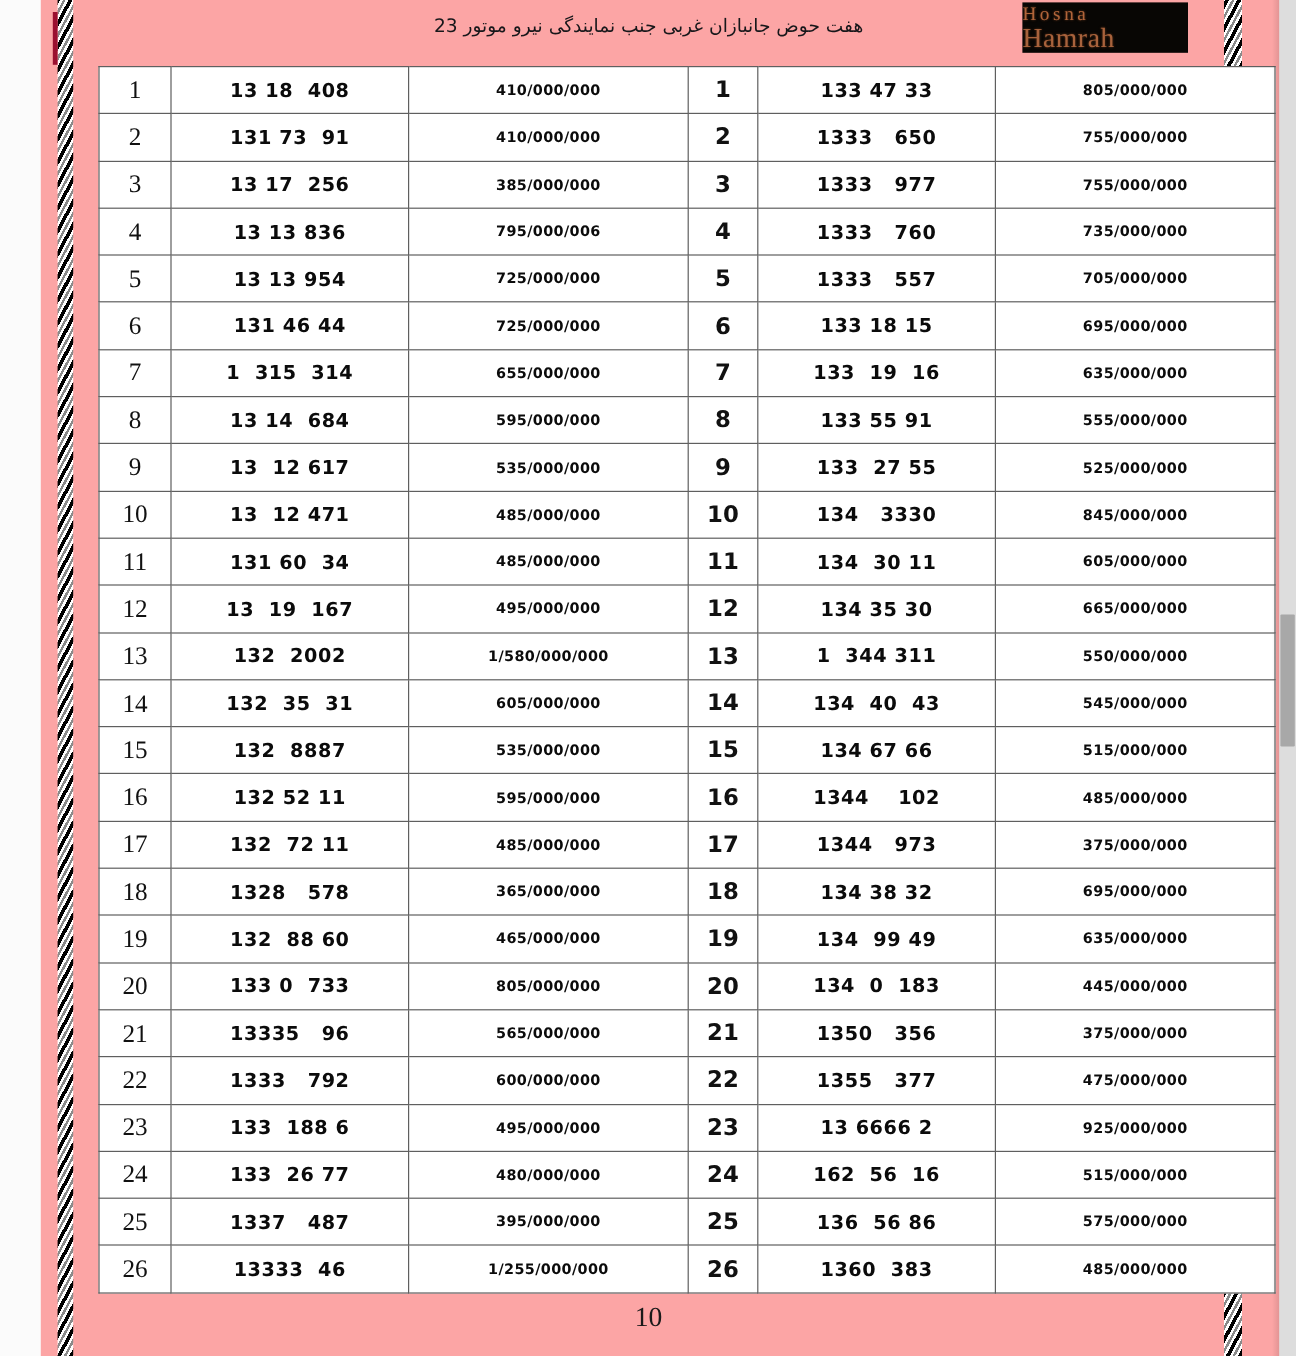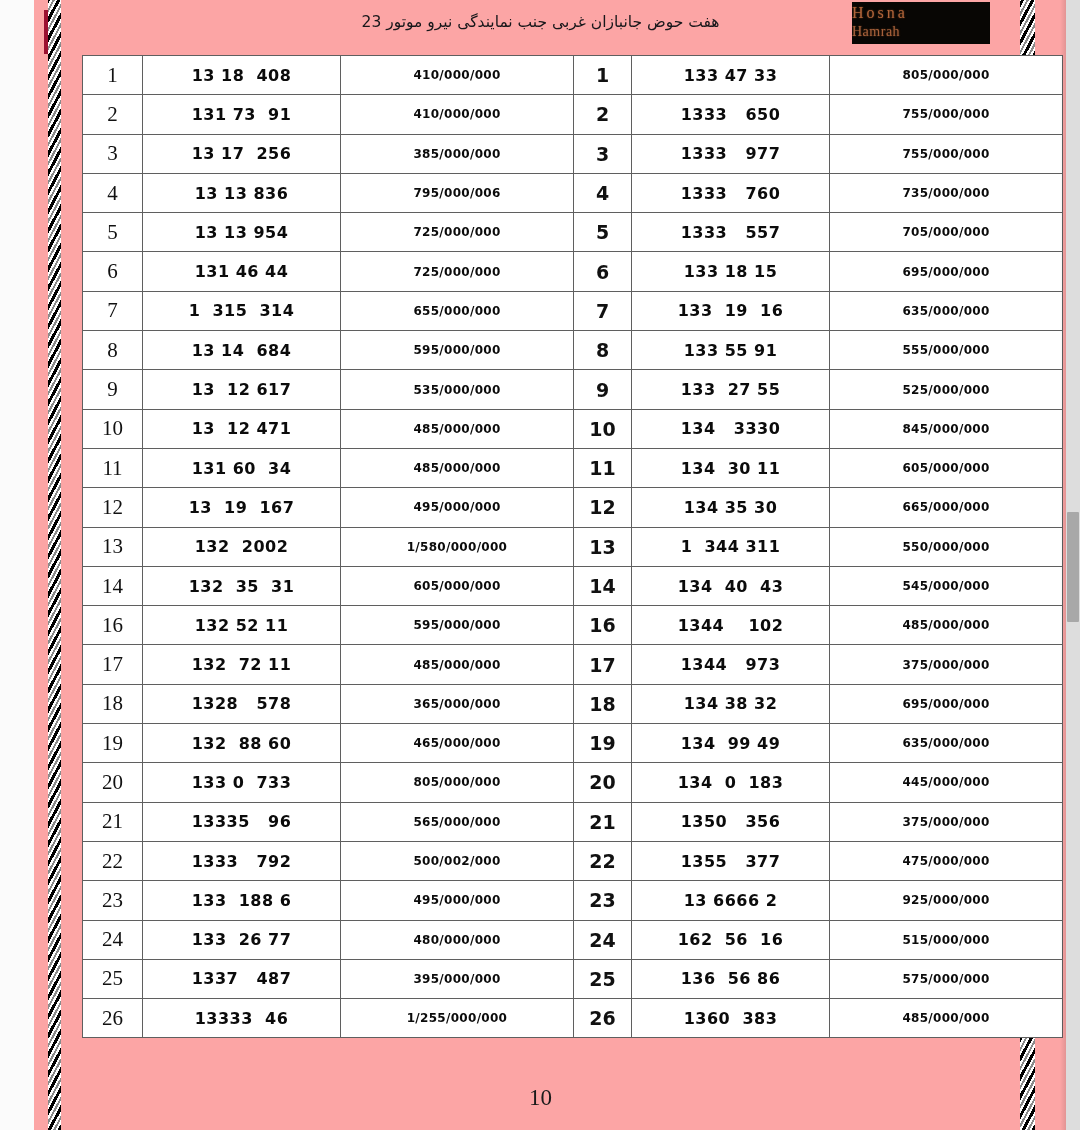--- a/index.html
+++ b/index.html
@@ -105,21 +105,21 @@
   }
   .logo-l1 {
     display: block;
     font-size: 16px;
     letter-spacing: 3px;
     color: #b0643a;
     text-shadow: 0 0 2px #6a3a1c;
   }
   .logo-l2 {
     display: block;
-    font-size: 14px;
+    font-size: 23px;
     letter-spacing: 0.5px;
     color: #a8623c;
     text-shadow: 0 0 2px #6a3a1c;
   }
 
   
   .table-wrap {
     position: absolute;
     left: 82px; top: 55px;
     width: 906px;
@@ -311,20 +311,28 @@
           </tr>
           <tr>
             <td class="idx">14</td>
             <td class="code">132  35  31</td>
             <td class="amt">605/000/000</td>
             <td class="idx idx-r">14</td>
             <td class="code">134  40  43</td>
             <td class="amt">545/000/000</td>
           </tr>
           <tr>
+            <td class="idx">15</td>
+            <td class="code">132  8887</td>
+            <td class="amt">535/000/000</td>
+            <td class="idx idx-r">15</td>
+            <td class="code">134 67 66</td>
+            <td class="amt">515/000/000</td>
+          </tr>
+          <tr>
             <td class="idx">16</td>
             <td class="code">132 52 11</td>
             <td class="amt">595/000/000</td>
             <td class="idx idx-r">16</td>
             <td class="code">1344    102</td>
             <td class="amt">485/000/000</td>
           </tr>
           <tr>
             <td class="idx">17</td>
             <td class="code">132  72 11</td>
@@ -361,21 +369,21 @@
             <td class="idx">21</td>
             <td class="code">13335   96</td>
             <td class="amt">565/000/000</td>
             <td class="idx idx-r">21</td>
             <td class="code hl">1350   356</td>
             <td class="amt hl">375/000/000</td>
           </tr>
           <tr>
             <td class="idx">22</td>
             <td class="code">1333   792</td>
-            <td class="amt">500/002/000</td>
+            <td class="amt">600/000/000</td>
             <td class="idx idx-r">22</td>
             <td class="code">1355   377</td>
             <td class="amt">475/000/000</td>
           </tr>
           <tr>
             <td class="idx">23</td>
             <td class="code">133  188 6</td>
             <td class="amt">495/000/000</td>
             <td class="idx idx-r">23</td>
             <td class="code hl">13 6666 2</td>

